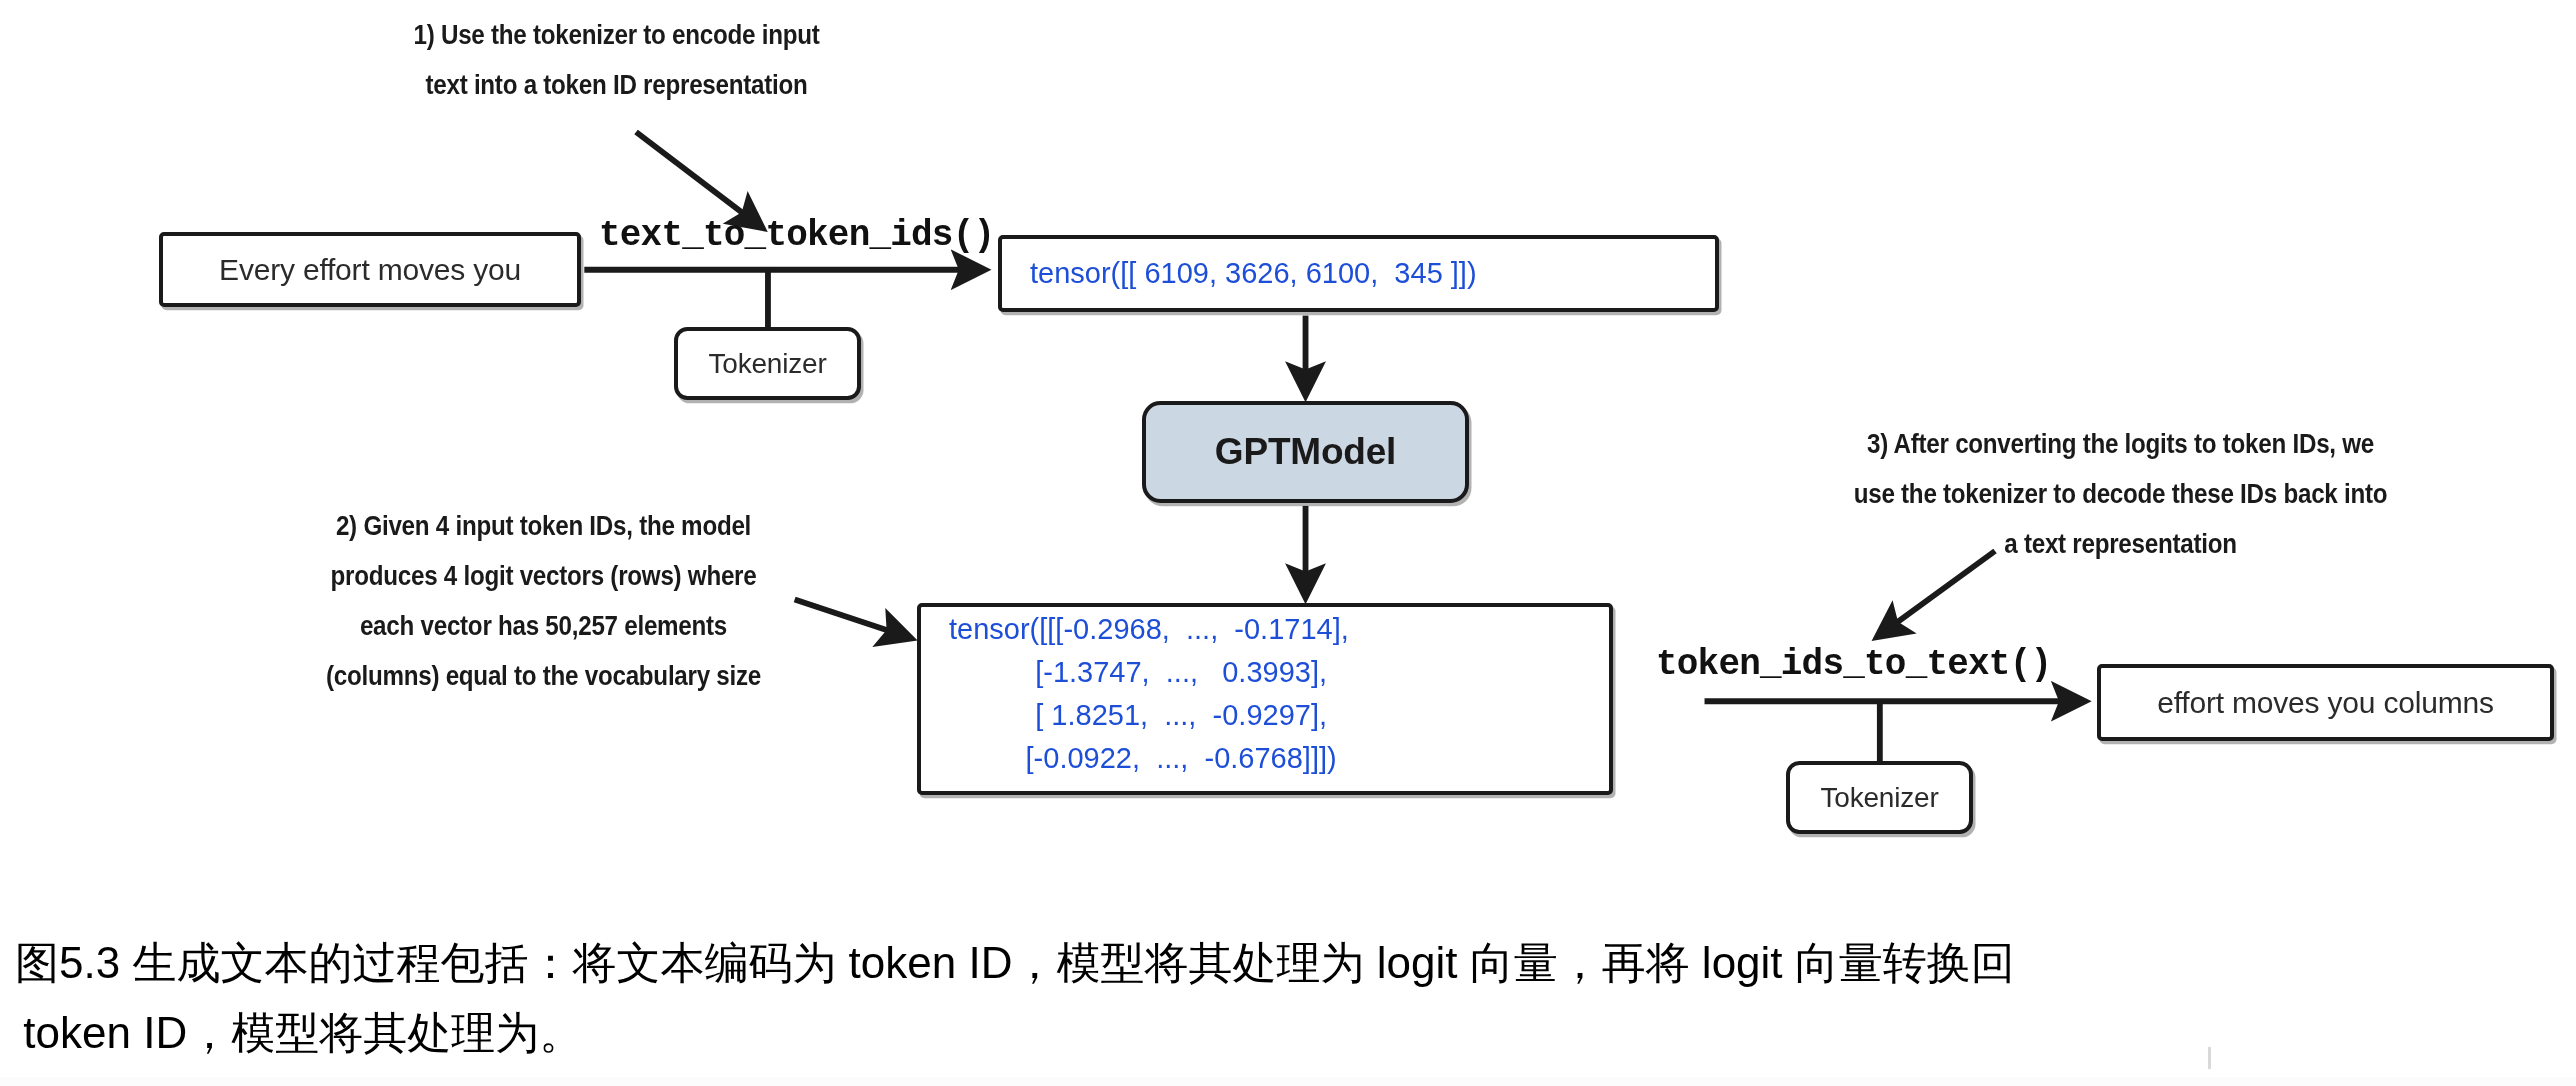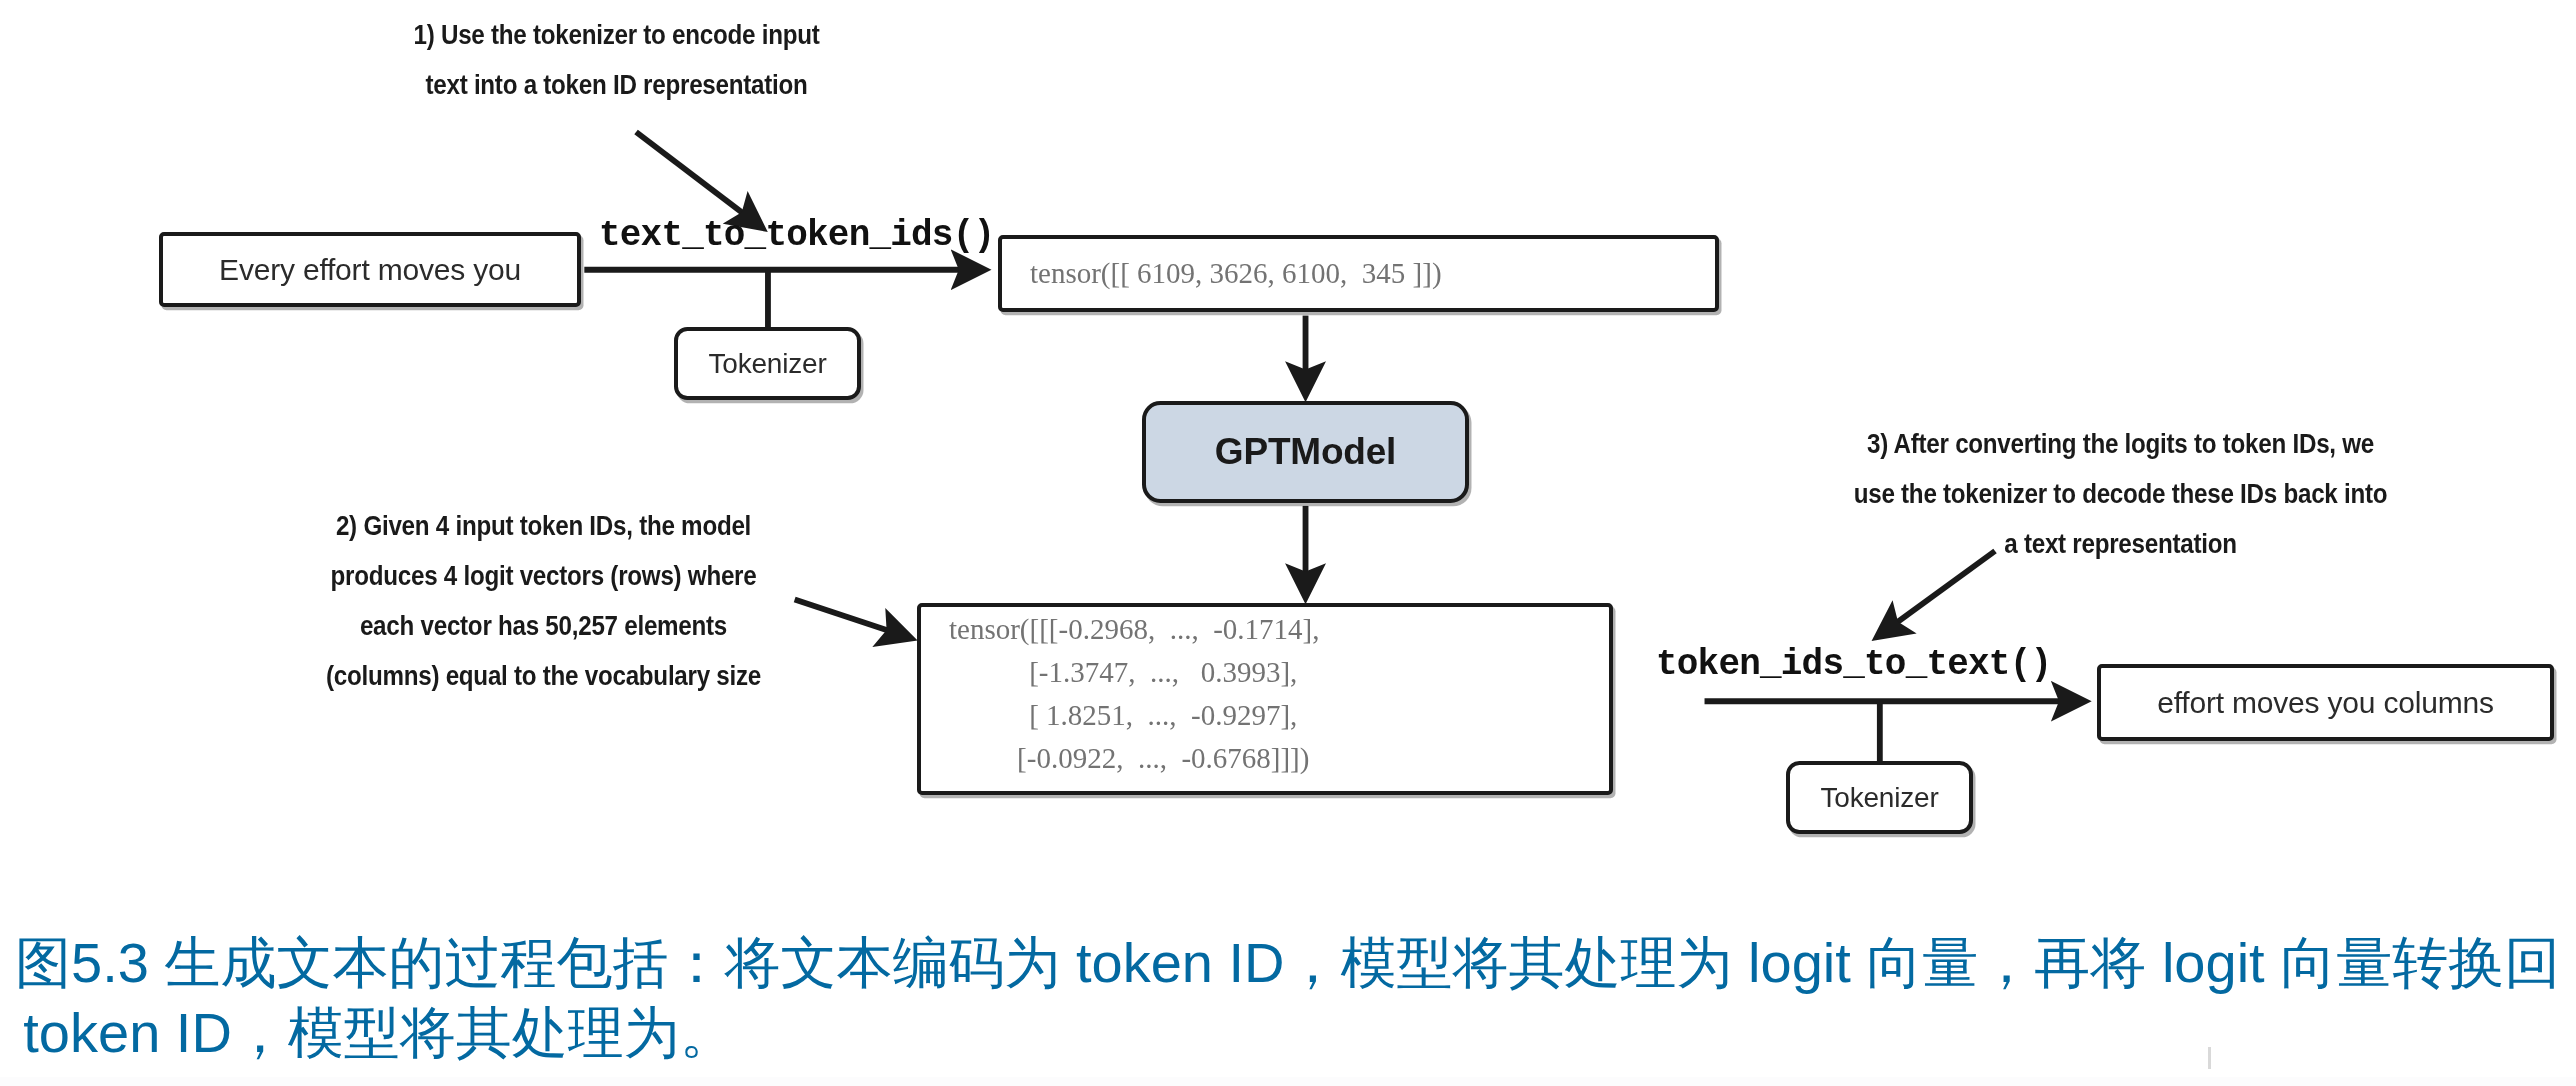--- a/index.html
+++ b/index.html
@@ -36,26 +36,26 @@
     color: #2b2b2b;
     text-align: center;
     box-shadow: 2.5px 3.3px 0 rgba(0,0,0,0.30);
   }
   .node.sans {
     font-family: "Liberation Sans", sans-serif;
     font-size: 30px;
     letter-spacing: -0.2px;
   }
   .node.mono {
-    font-family: Liberation Serif, serif;
+    font-family: Liberation Sans, sans-serif;
     font-size: 29px;
     letter-spacing: 0px;
     justify-content: flex-start;
     white-space: pre;
-    color: #737373;
+    color: #1d4ed8;
     text-align: center;
   }
 
   
   #box-input-text   { left: 159px;  top: 232px; width: 422px;  height: 75px;  }
   #box-tokenizer-1  { left: 674px;  top: 327px; width: 187px;  height: 73px;  border-radius: 13.4px; font-size: 28px; }
   #box-token-ids    { left: 998px; top: 235px; width: 721px;  height: 77px;  padding-left: 28px; }
   #box-gptmodel     { left: 1142px; top: 401px; width: 327px;  height: 102px; background: #ccd7e4; border-radius: 18.4px; font-size: 37px; font-weight: 700; color: #1a1a1a; text-align: center; }
   #box-logits       { left: 917px; top: 603px; width: 696px;  height: 192px; padding-left: 28px; align-items: flex-start; padding-top: 1px; line-height: 43px; font-size: 29px; }
   #box-tokenizer-2  { left: 1786px; top: 761px; width: 187px;  height: 73px;  border-radius: 13.4px; font-size: 28px; }
@@ -98,23 +98,23 @@
     height: 1087px;
     pointer-events: none;
   }
 
   
   #caption {
     position: absolute;
     left: 15px;
     top: 928px;
     width: 2546px;
-    color: #0369a1;
-    font-family: "Liberation Sans", sans-serif;
-    font-size: 56px;
+    color: #000000;
+    font-family: "Liberation Sans", sans-serif;
+    font-size: 44px;
     font-weight: 500;
     line-height: 70px;
     letter-spacing: 0px;
   }
   #caption-line-2 { display: block; padding-left: 8.3px; }
 
   #bottom-band {
     position: absolute;
     left: 0;
     top: 1077px;

